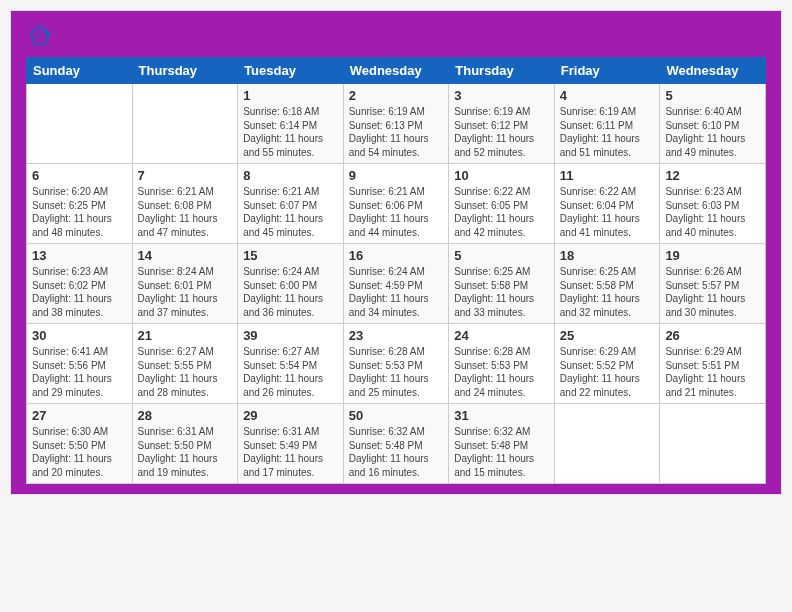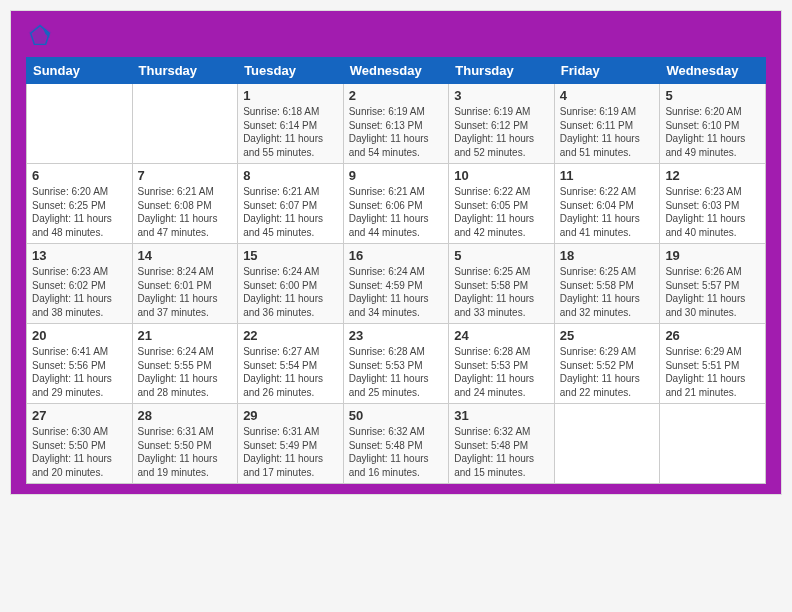--- a/index.html
+++ b/index.html
@@ -155,21 +155,21 @@
 Daylight: 11 hours and 52 minutes.</div>
           </td>
           <td>
             <span class="day-num">4</span>
             <div class="day-info">Sunrise: 6:19 AM
 Sunset: 6:11 PM
 Daylight: 11 hours and 51 minutes.</div>
           </td>
           <td>
             <span class="day-num">5</span>
-            <div class="day-info">Sunrise: 6:20 AM
+            <div class="day-info">Sunrise: 6:40 AM
 Sunset: 6:10 PM
 Daylight: 11 hours and 49 minutes.</div>
           </td>
         </tr>
         <tr class="week-row">
           <td>
             <span class="day-num">6</span>
             <div class="day-info">Sunrise: 6:20 AM
 Sunset: 6:25 PM
 Daylight: 11 hours and 48 minutes.</div>
@@ -250,33 +250,33 @@
           </td>
           <td>
             <span class="day-num">19</span>
             <div class="day-info">Sunrise: 6:26 AM
 Sunset: 5:57 PM
 Daylight: 11 hours and 30 minutes.</div>
           </td>
         </tr>
         <tr class="week-row">
           <td>
-            <span class="day-num">20</span>
+            <span class="day-num">30</span>
             <div class="day-info">Sunrise: 6:41 AM
 Sunset: 5:56 PM
 Daylight: 11 hours and 29 minutes.</div>
           </td>
           <td>
             <span class="day-num">21</span>
-            <div class="day-info">Sunrise: 6:24 AM
+            <div class="day-info">Sunrise: 6:27 AM
 Sunset: 5:55 PM
 Daylight: 11 hours and 28 minutes.</div>
           </td>
           <td>
-            <span class="day-num">22</span>
+            <span class="day-num">39</span>
             <div class="day-info">Sunrise: 6:27 AM
 Sunset: 5:54 PM
 Daylight: 11 hours and 26 minutes.</div>
           </td>
           <td>
             <span class="day-num">23</span>
             <div class="day-info">Sunrise: 6:28 AM
 Sunset: 5:53 PM
 Daylight: 11 hours and 25 minutes.</div>
           </td>

